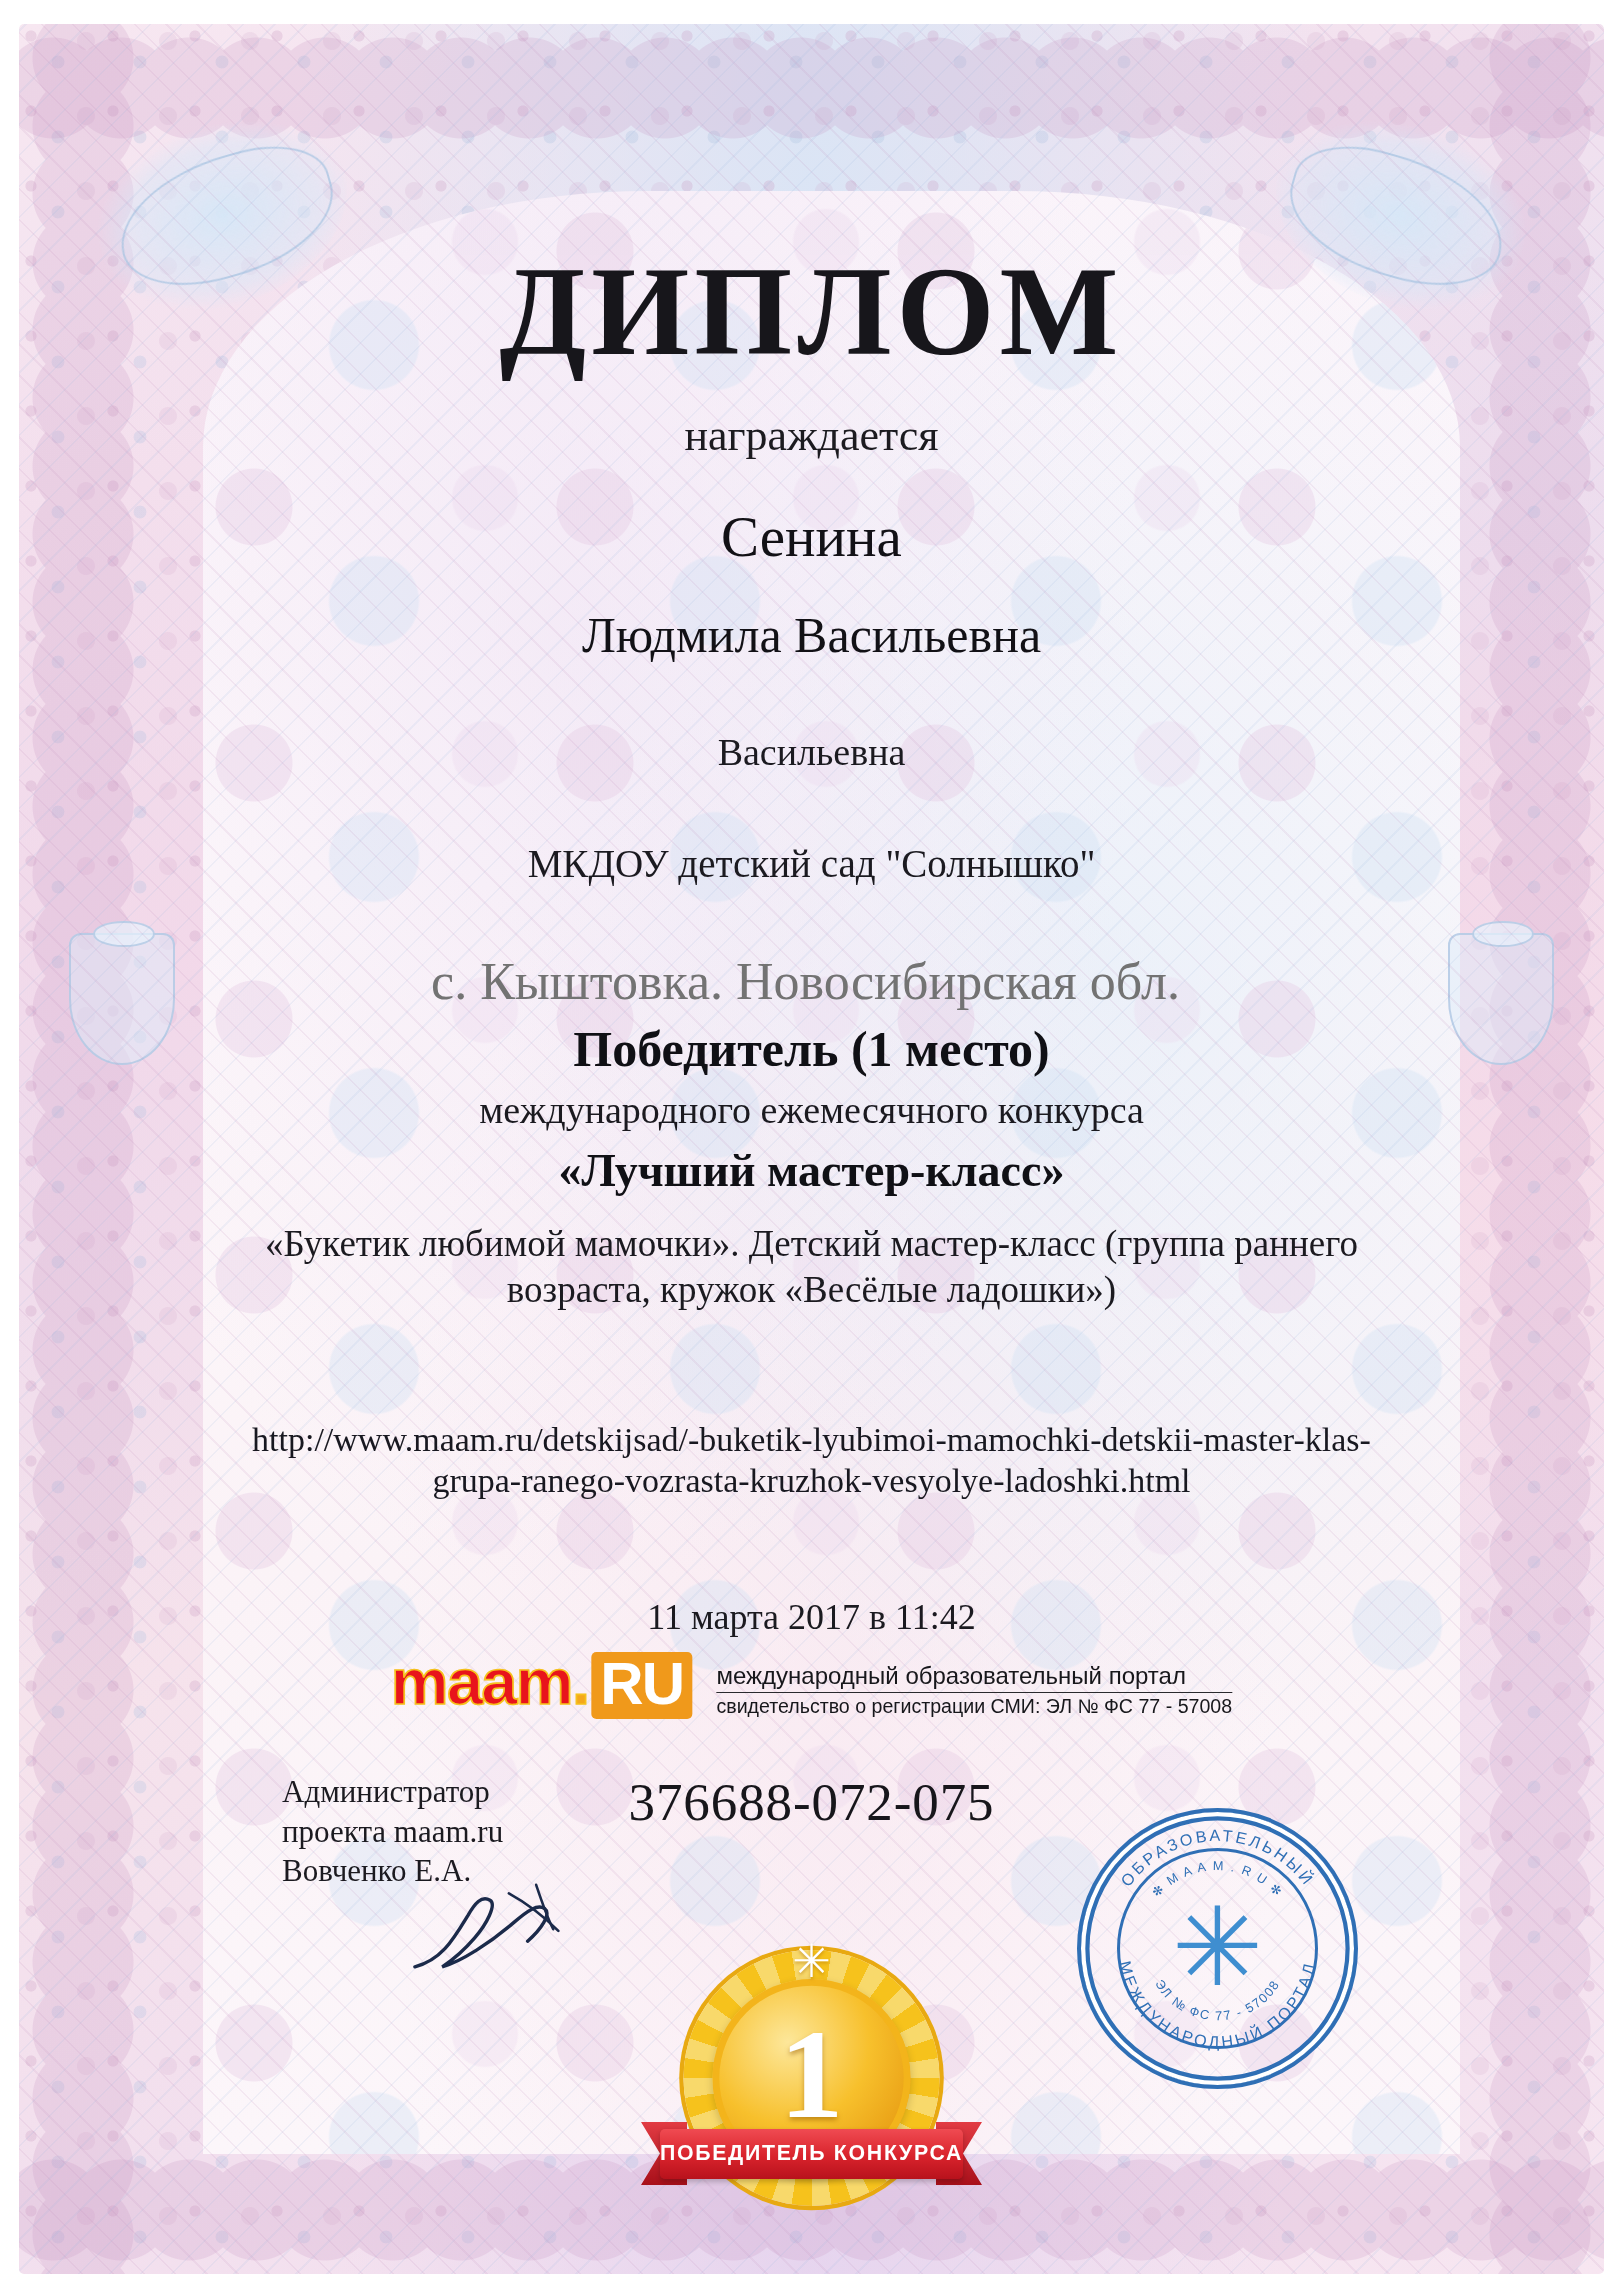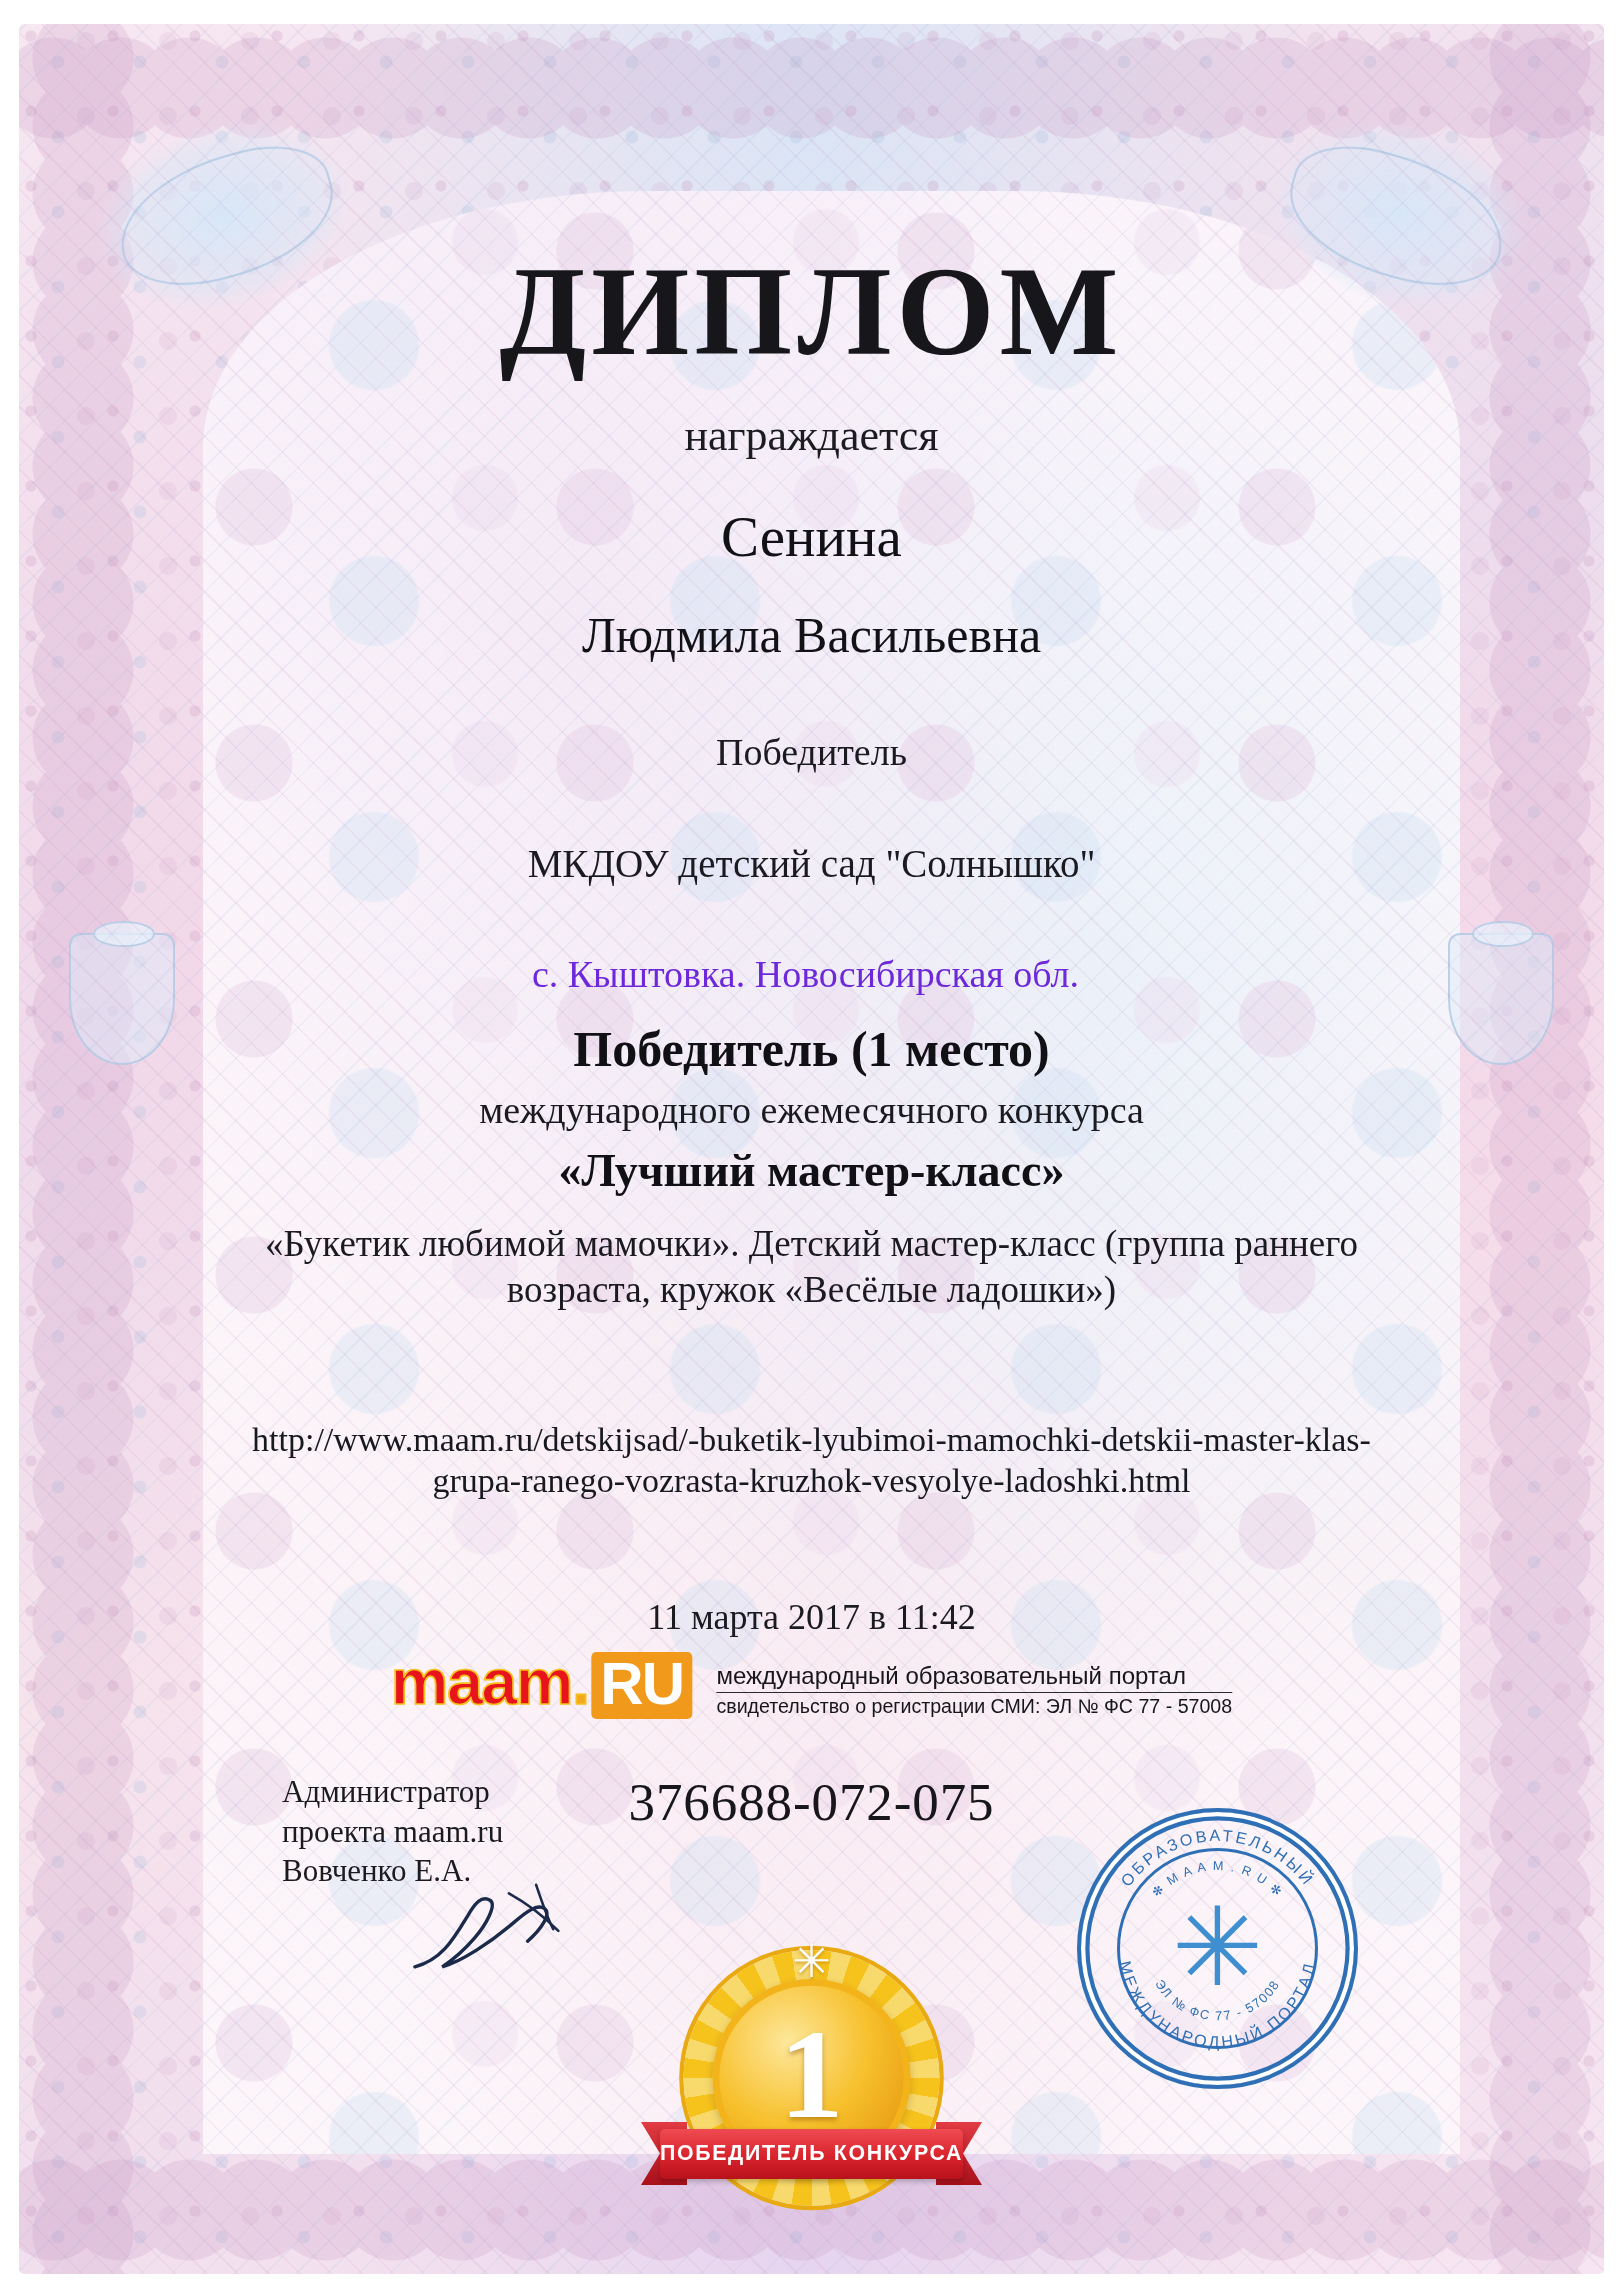--- a/index.html
+++ b/index.html
@@ -194,22 +194,22 @@
   }
   .org {
     position: absolute;
     top: 841px; left: 0; right: 0;
     font-size: 39px;
     color: #1b1a20;
   }
   .place {
     position: absolute;
     top: 952px; left: 0; right: 12px;
-    font-size: 38px;
-    color: #6d28d9;
+    font-size: 52px;
+    color: #737373;
   }
   .award-place {
     position: absolute;
     top: 1020px; left: 0; right: 0;
     font-size: 50px;
     font-weight: bold;
     color: #101015;
   }
   .award-desc {
     position: absolute;
@@ -476,21 +476,21 @@
 
   <div class="content">
 
     <div class="title">ДИПЛОМ</div>
 
     <div class="subtitle">награждается</div>
 
     <div class="recipient-last">Сенина</div>
     <div class="recipient-first">Людмила Васильевна</div>
 
-    <div class="role">Победитель</div>
+    <div class="role">Васильевна</div>
     <div class="org">МКДОУ детский сад "Солнышко"</div>
     <div class="place">с. Кыштовка. Новосибирская обл.</div>
 
     <div class="award-place">Победитель (1 место)</div>
     <div class="award-desc">международного ежемесячного конкурса</div>
     <div class="award-name">«Лучший мастер-класс»</div>
 
     <div class="work-title">«Букетик любимой мамочки». Детский мастер-класс (группа раннего возраста, кружок «Весёлые ладошки»)</div>
 
     <div class="work-url">http://www.maam.ru/detskijsad/-buketik-lyubimoi-mamochki-detskii-master-klas-grupa-ranego-vozrasta-kruzhok-vesyolye-ladoshki.html</div>

